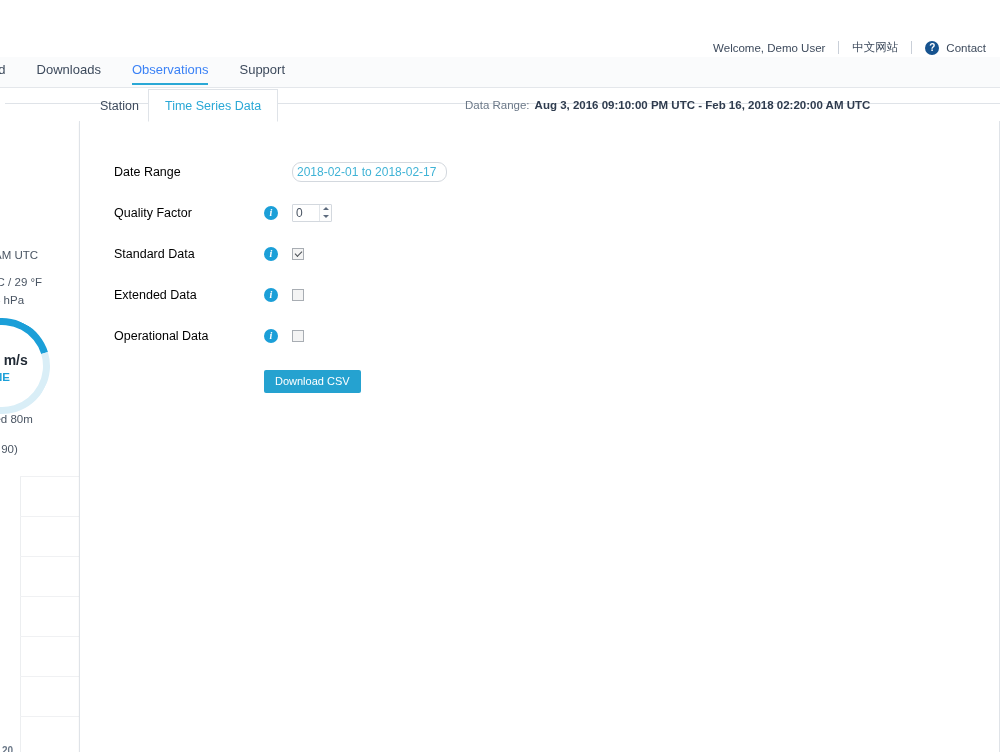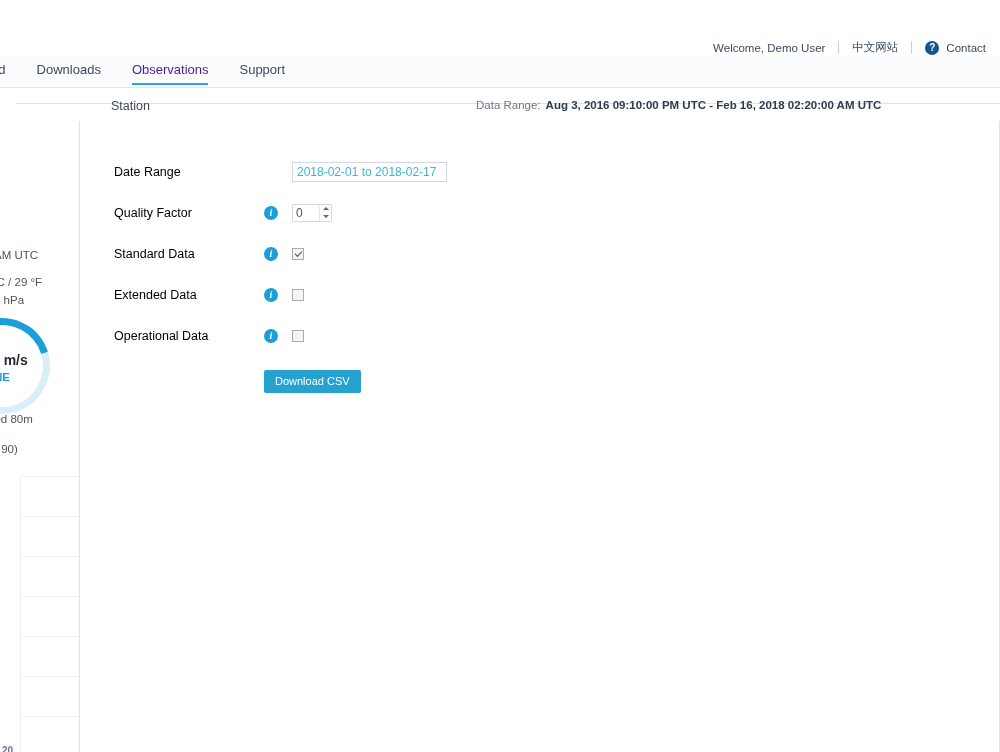--- a/index.html
+++ b/index.html
@@ -71,33 +71,33 @@
   .nav-item {
     font-size: 13px;
     color: #3d4a5c;
     padding: 5px 0 7px 0;
     margin-right: 31px;
     position: relative;
     white-space: nowrap;
     cursor: pointer;
   }
   .nav-item:first-child { margin-left: -10px; }
-  .nav-item.active { color: #4c1d95; text-align: right; }
+  .nav-item.active { color: #3b82f6; text-align: right; }
   .nav-item.active::after {
     content: "";
     position: absolute;
     left: 0; right: 0; bottom: -1px;
     height: 2px;
     background: #2aa8d6;
   }
 
   
   .tabstrip {
     position: absolute;
-    top: 51px; left: 16px; right: 0;
+    top: 51px; left: 5px; right: 0;
     height: 15px;
     background: #ffffff;
     border-bottom: 1px solid #dfe3e8;
   }
   .tab {
     position: absolute;
     top: 0;
     height: 33px;
     display: flex;
     align-items: center;
@@ -179,21 +179,21 @@
   .date-input {
     width: 155px;
     height: 20px;
     border: 1px solid #d3d8de;
     background: #ffffff;
     color: #3fb3d6;
     font-size: 12px;
     font-family: "Liberation Sans", sans-serif;
     padding: 0 4px;
     line-height: 18px;
-    border-radius: 0;
+    border-radius: 9px;
     cursor: pointer;
   }
 
   .spinner {
     display: flex;
     align-items: stretch;
     height: 18px;
     border: 1px solid #d3d8de;
     background: #ffffff;
     border-radius: 1px;
@@ -366,20 +366,21 @@
 
   <div class="main-nav">
     <div class="nav-item">rd</div>
     <div class="nav-item">Downloads</div>
     <div class="nav-item active">Observations</div>
     <div class="nav-item">Support</div>
   </div>
 
   <div class="tabstrip">
     <div class="tab tab-station">Station</div>
+    <div class="tab tab-timeseries">Time Series Data</div>
     <div class="daterange-label">
       <span class="dr-key">Data Range:</span>
       <span class="dr-val">Aug 3, 2016 09:10:00 PM UTC - Feb 16, 2018 02:20:00 AM UTC</span>
     </div>
   </div>
 
   <div class="left-col">
     <div class="lc-text lc-time">AM UTC</div>
     <div class="lc-text lc-temp">°C / 29 °F</div>
     <div class="lc-text lc-pres">4 hPa</div>

